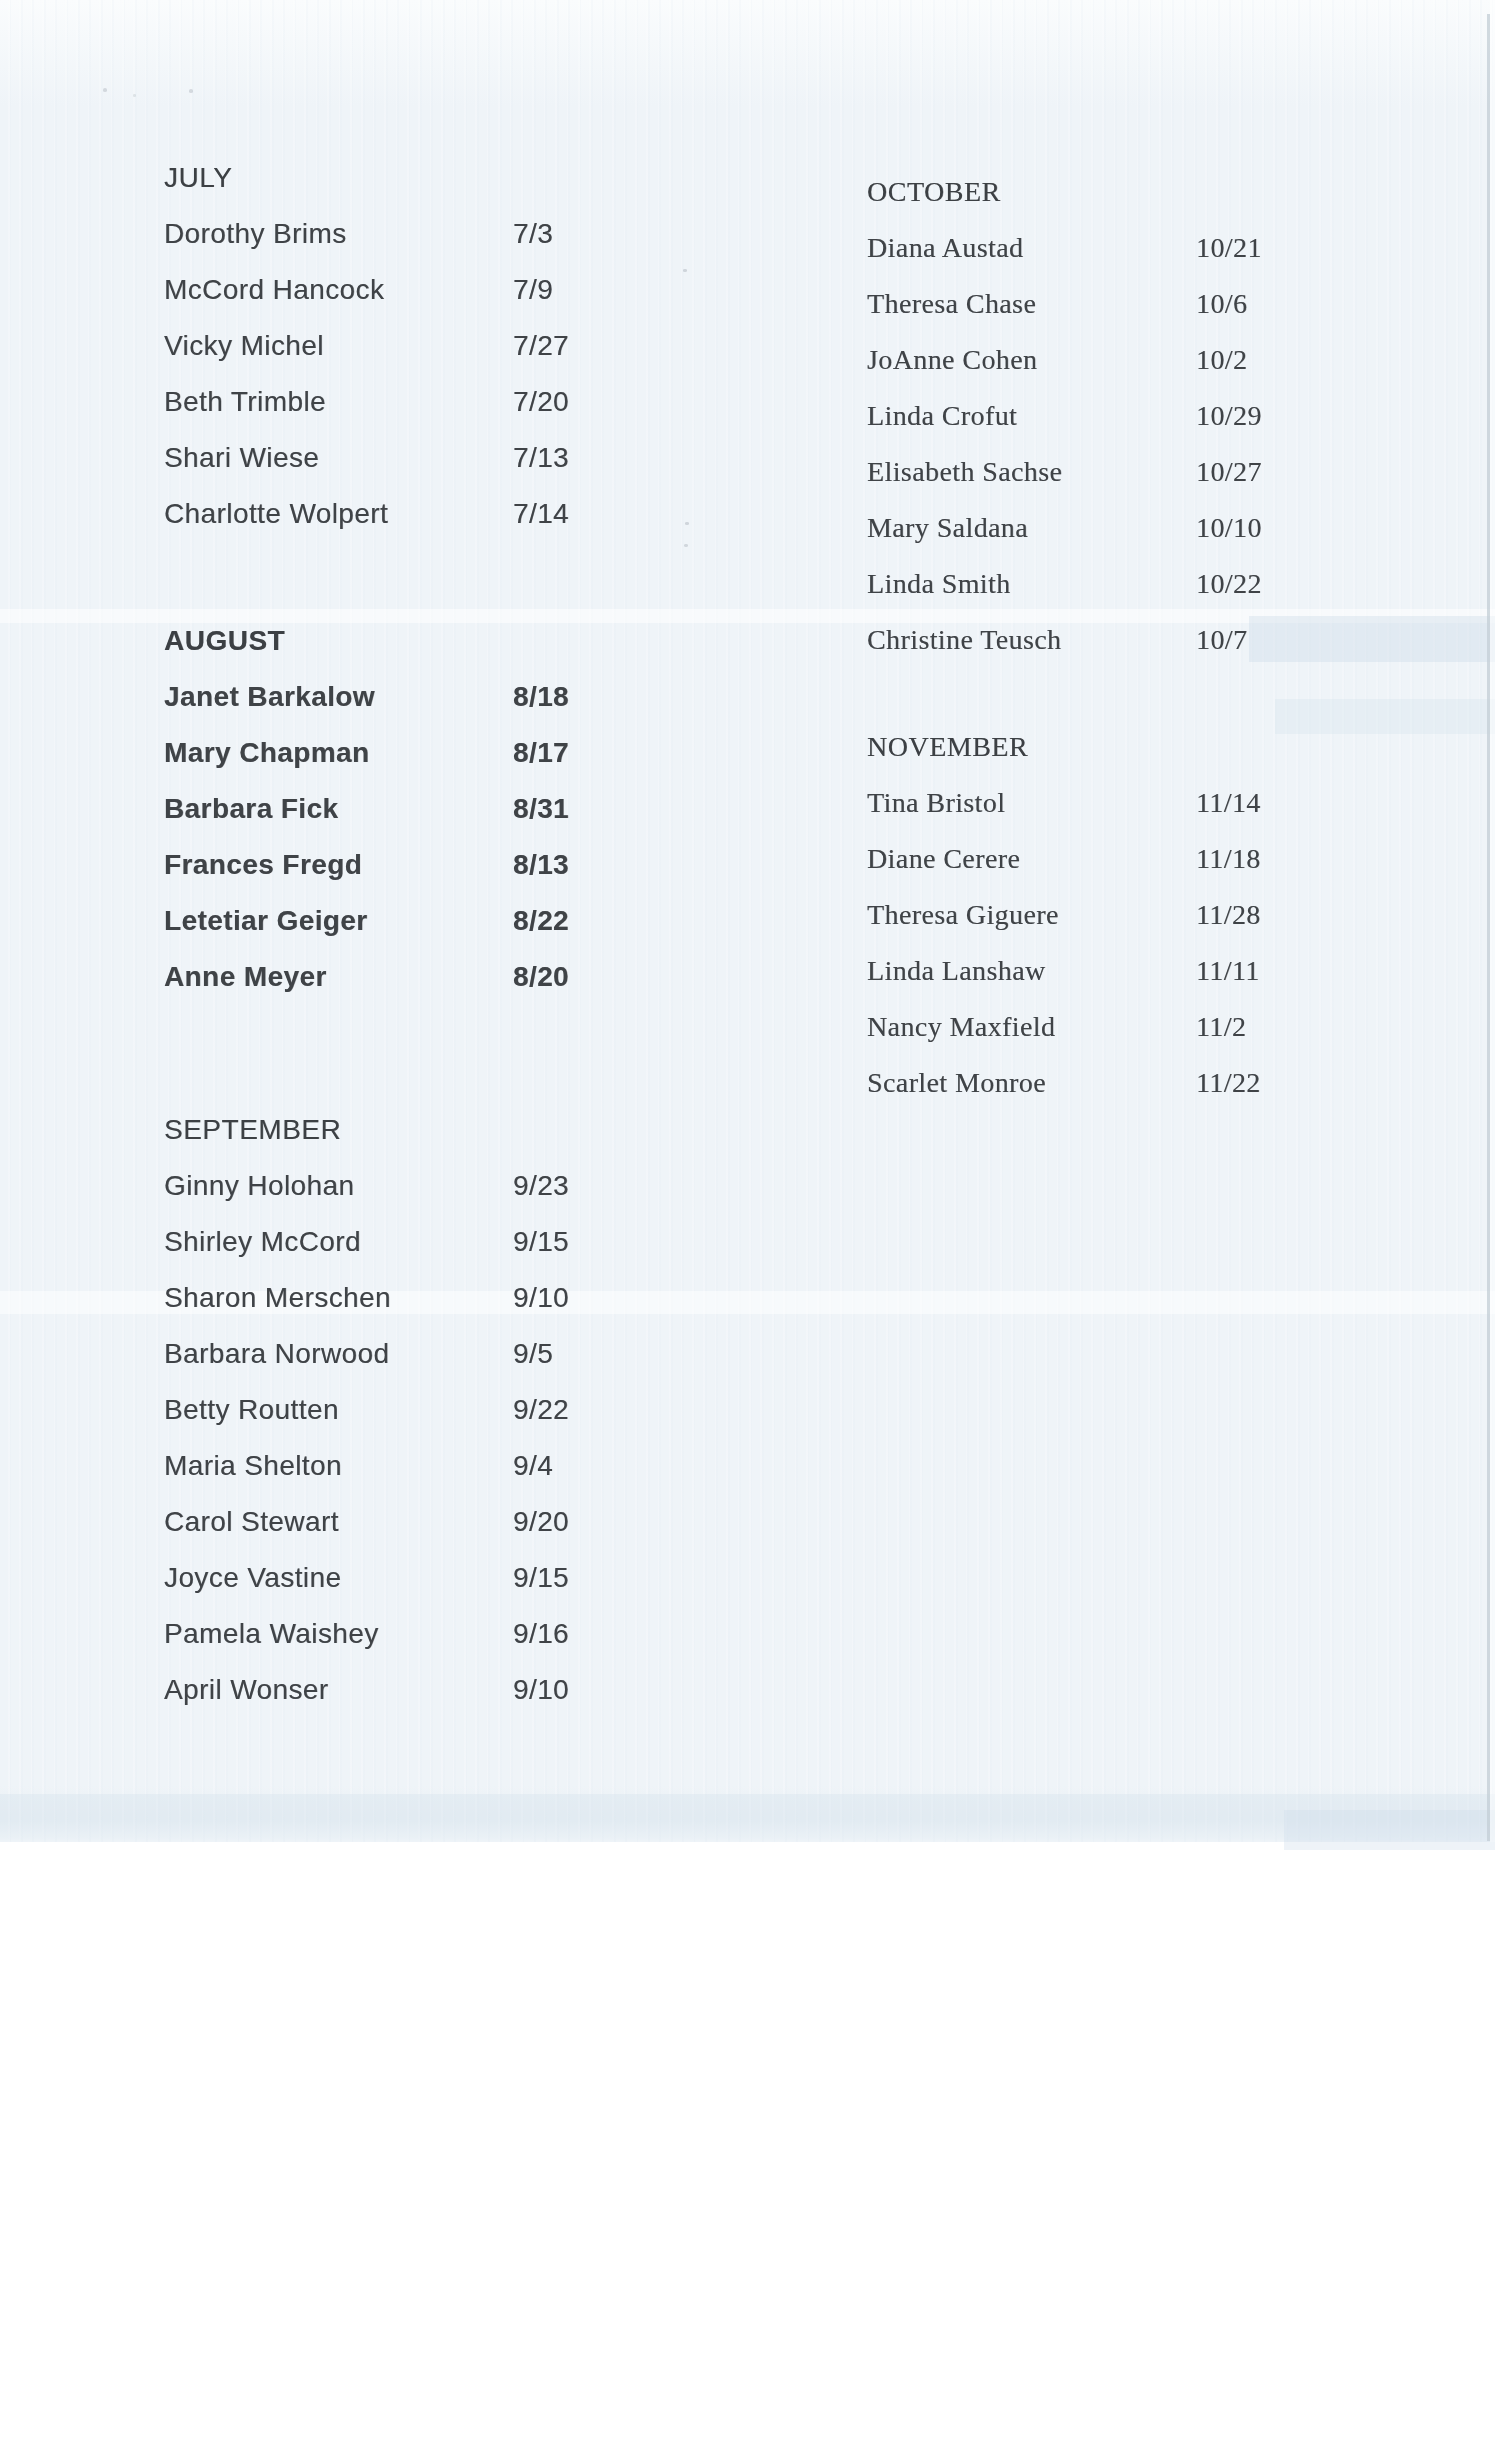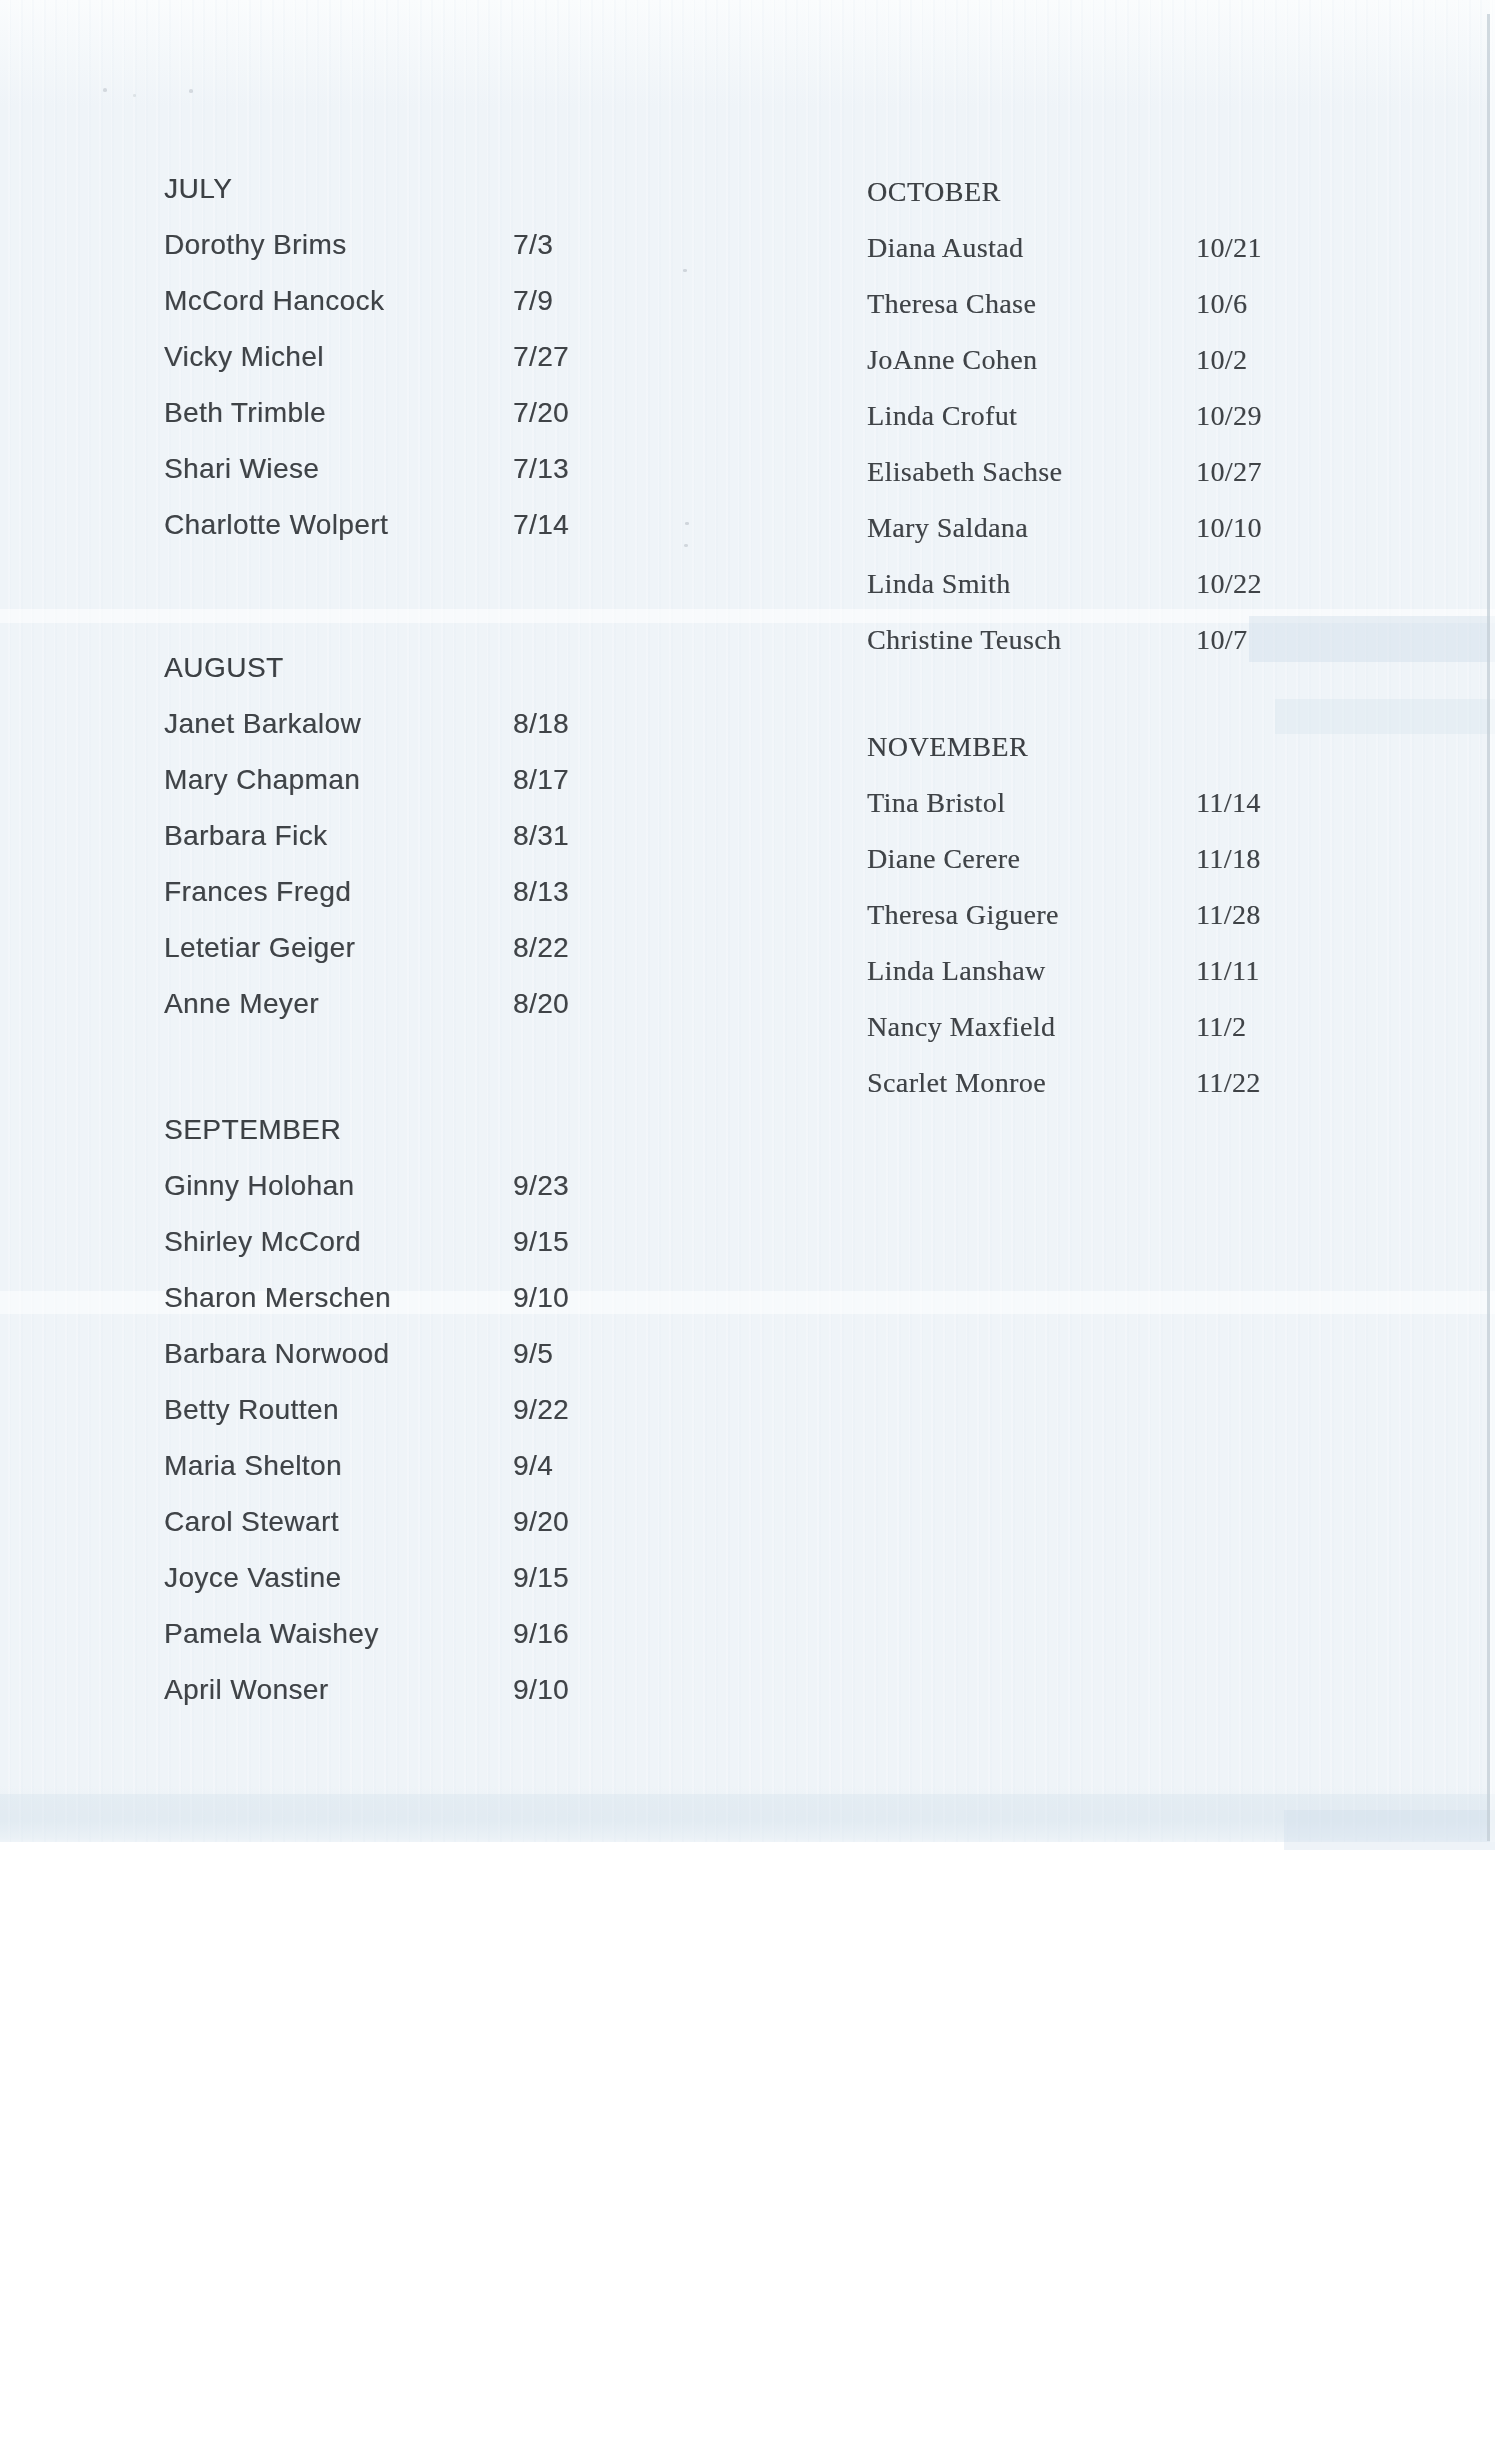--- a/index.html
+++ b/index.html
@@ -75,21 +75,21 @@
   <div class="band band-dark3"></div>
   <div class="edge-right"></div>
   <div class="edge-line"></div>
   <div class="speck sp1"></div>
   <div class="speck sp2"></div>
   <div class="speck sp3"></div>
   <div class="speck sp4"></div>
   <div class="speck sp5"></div>
   <div class="speck sp6"></div>
 
-  <div class="section section-left" style="left:164px;top:172px;">
+  <div class="section section-left" style="left:164px;top:161px;">
     <div class="hdr">JULY</div>
     <div class="row">
       <span class="name">Dorothy Brims</span>
       <span class="date">7/3</span>
     </div>
     <div class="row">
       <span class="name">McCord Hancock</span>
       <span class="date">7/9</span>
     </div>
     <div class="row">
@@ -103,21 +103,21 @@
     <div class="row">
       <span class="name">Shari Wiese</span>
       <span class="date">7/13</span>
     </div>
     <div class="row">
       <span class="name">Charlotte Wolpert</span>
       <span class="date">7/14</span>
     </div>
   </div>
 
-  <div class="section section-left" style="left:164px;top:651px;">
+  <div class="section section-left" style="left:164px;top:624px;font-weight:bold;">
     <div class="hdr">AUGUST</div>
     <div class="row">
       <span class="name">Janet Barkalow</span>
       <span class="date">8/18</span>
     </div>
     <div class="row">
       <span class="name">Mary Chapman</span>
       <span class="date">8/17</span>
     </div>
     <div class="row">

